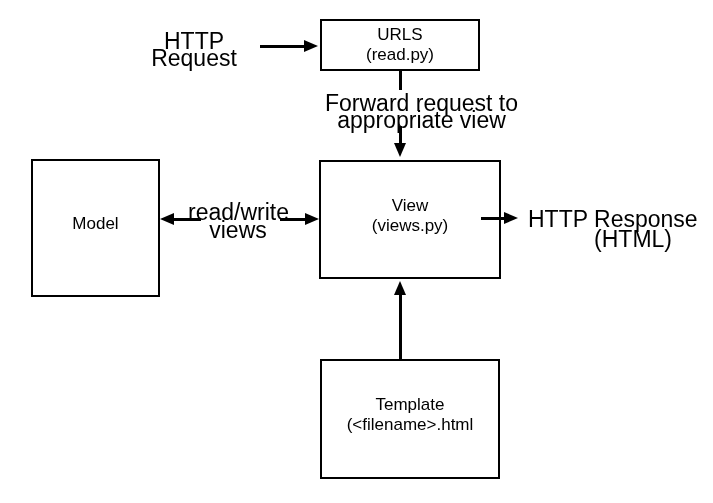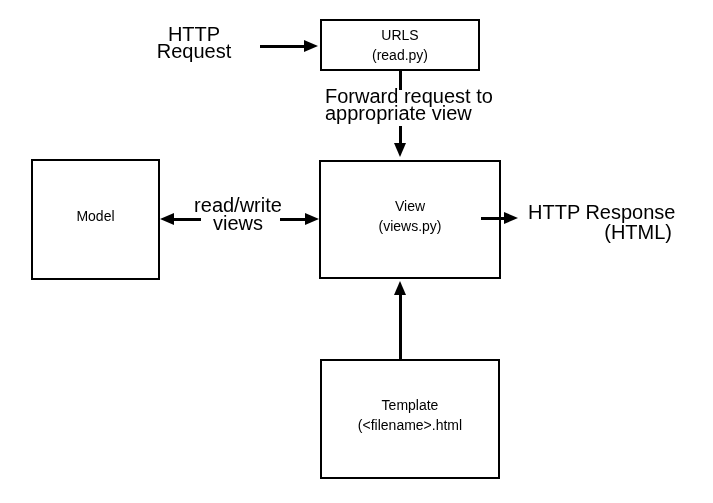--- a/index.html
+++ b/index.html
@@ -20,37 +20,38 @@
   .box {
     position: absolute;
     box-sizing: border-box;
     background: #ffffff;
     border: 2px solid #000000;
     display: flex;
     flex-direction: column;
     align-items: center;
     justify-content: center;
     text-align: center;
-    font-size: 14px;
+    font-size: 17px;
     line-height: 20px;
   }
   .box.urls     { left: 320px; top: 19px;  width: 160px; height: 52px; }
-  .box.model    { left: 31px;  top: 159px; width: 129px; height: 121px; }
+  .box.model    { left: 31px;  top: 159px; width: 129px; height: 138px; }
   .box.view     { left: 319px; top: 160px; width: 182px; height: 119px; }
   .box.template { left: 320px; top: 359px; width: 180px; height: 120px; }
   .box.model .inner, .box.view .inner, .box.template .inner { transform: translateY(-4px); }
   
   .lbl {
     position: absolute;
-    font-size: 20px;
+    font-size: 23px;
     line-height: 17px;
     white-space: nowrap;
+    margin-top: 7px;
   }
   .lbl.http-req  { left: 130px; top: 26px;  width: 128px; text-align: center; }
-  .lbl.forward   { left: 325px; top: 88px;  text-align: left; }
+  .lbl.forward   { left: 325px; top: 88px;  text-align: center; }
   .lbl.readwrite { left: 188px; top: 196px; width: 100px; text-align: center; line-height: 18px; }
   .lbl.response  { left: 528px; top: 202px; width: 144px; text-align: right; line-height: 20px; }
   
   .hline {
     position: absolute;
     height: 3px;
     background: #000000;
   }
   .vline {
     position: absolute;

